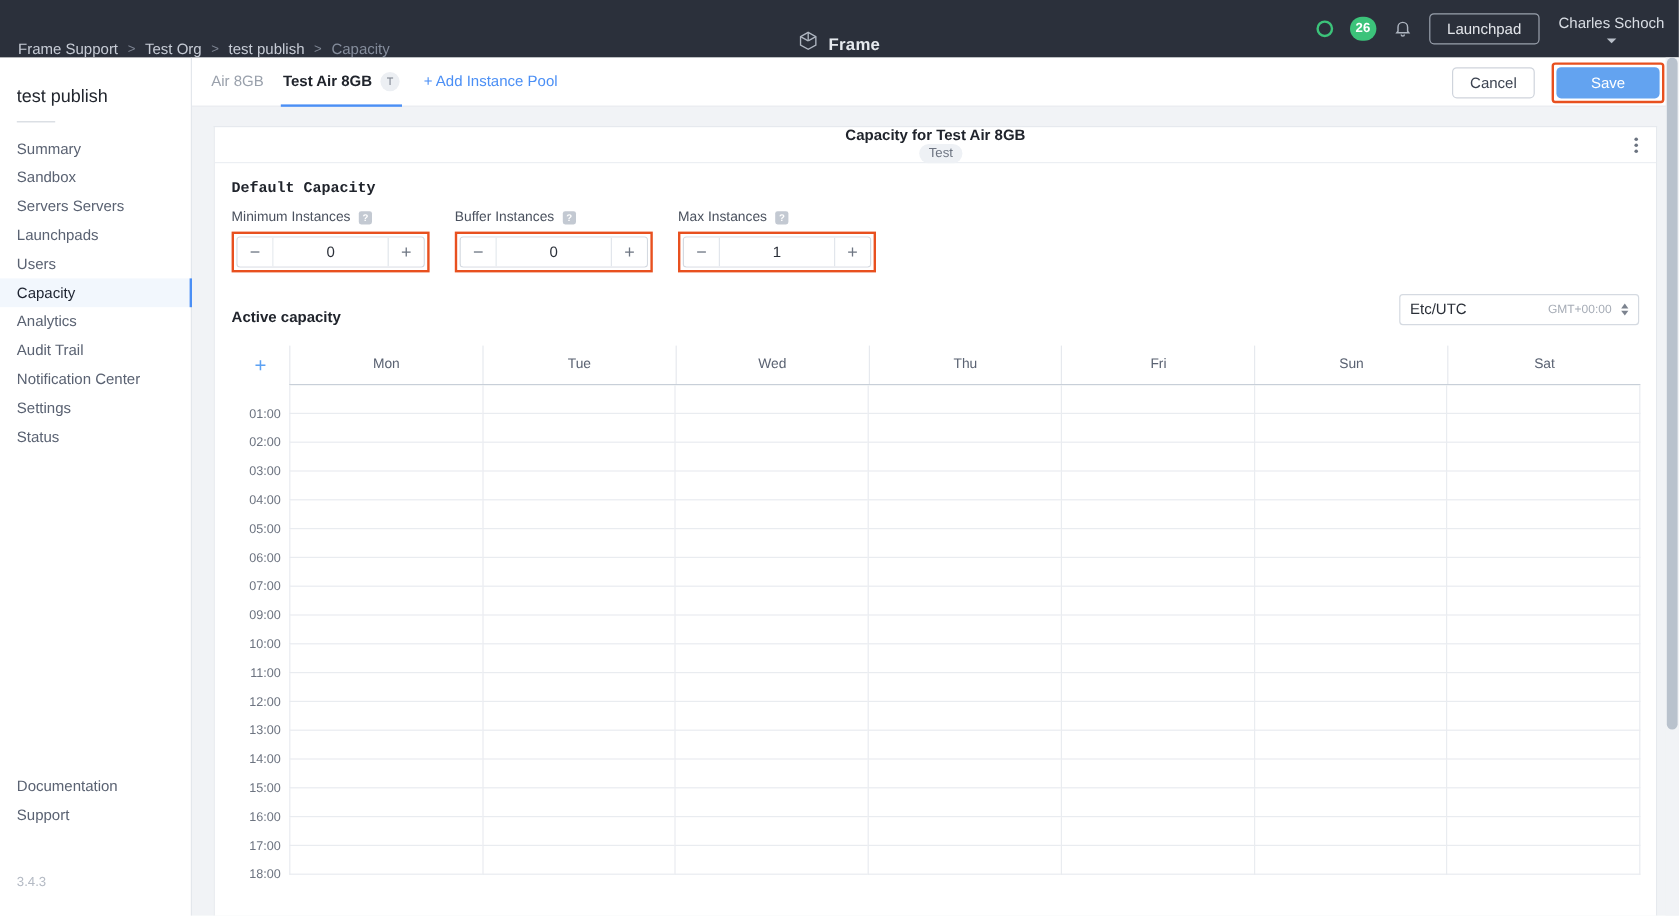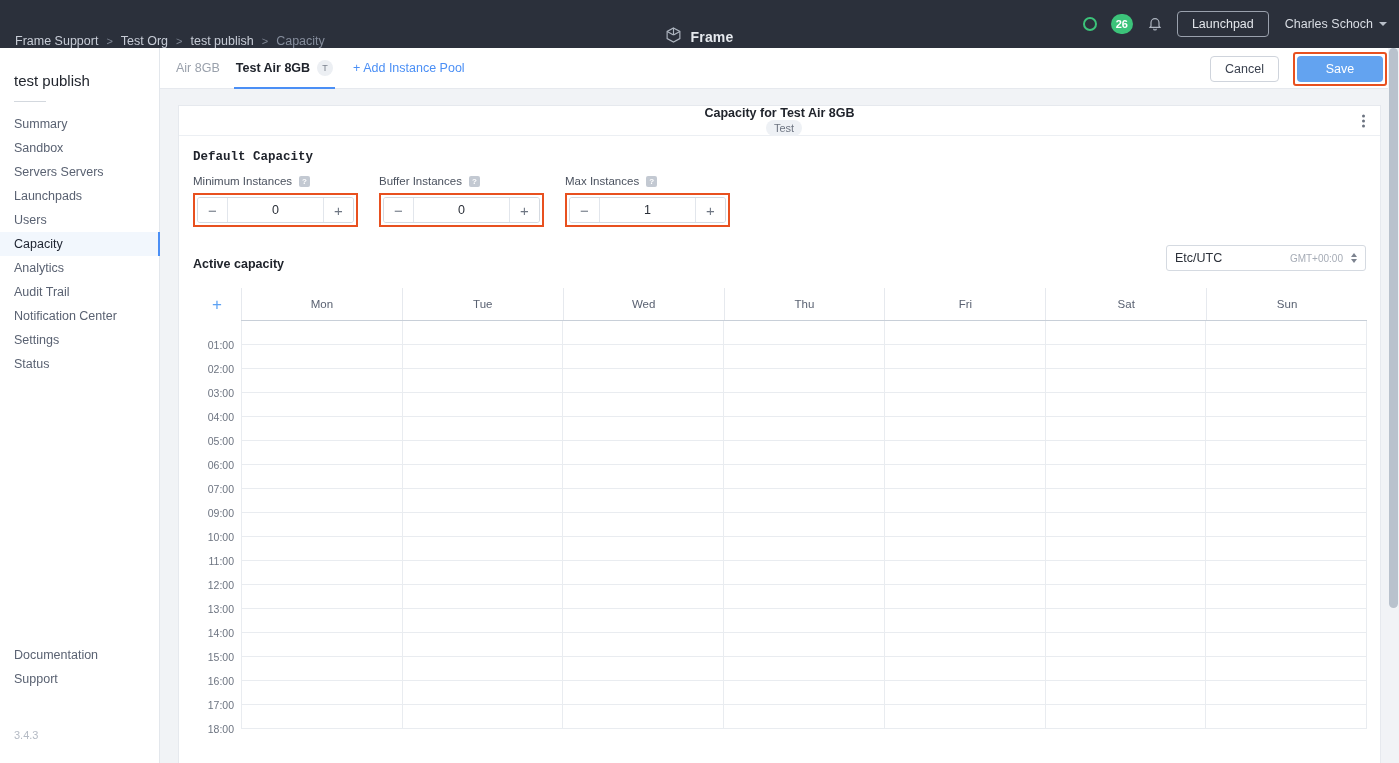--- a/index.html
+++ b/index.html
@@ -57,20 +57,21 @@
     height: 26px; padding: 0 14px;
     border: 1px solid #9aa1ad; border-radius: 4px;
     color: #e3e6eb; background: transparent;
     font-size: 12.5px; font-family: inherit;
     display: flex; align-items: center; cursor: pointer;
   }
   #user-menu {
     display: flex; align-items: center; gap: 6px;
     color: #d9dde4; font-size: 12.5px; cursor: pointer;
     margin-left: 2px;
+    flex-direction: column;
   }
   .caret-down {
     width: 0; height: 0;
     border-left: 4px solid transparent; border-right: 4px solid transparent;
     border-top: 4px solid #b9bfc9;
   }
 
   
   #sidebar {
     position: absolute; top: 48px; left: 0;
@@ -497,22 +498,22 @@
     <div id="schedule">
       <div id="sched-head">
         <div class="corner">
           <span id="add-schedule-btn">+</span>
         </div>
         <div class="day-col-head">Mon</div>
         <div class="day-col-head">Tue</div>
         <div class="day-col-head">Wed</div>
         <div class="day-col-head">Thu</div>
         <div class="day-col-head">Fri</div>
+        <div class="day-col-head">Sun</div>
         <div class="day-col-head">Sat</div>
-        <div class="day-col-head">Sun</div>
       </div>
       <div id="sched-head-rule"></div>
       <div id="sched-body">
           <div class="hour-row">
             <div class="hour-label">01:00</div>
             <div class="hour-cells">
               <div class="hour-cell"></div>
               <div class="hour-cell"></div>
               <div class="hour-cell"></div>
               <div class="hour-cell"></div>

